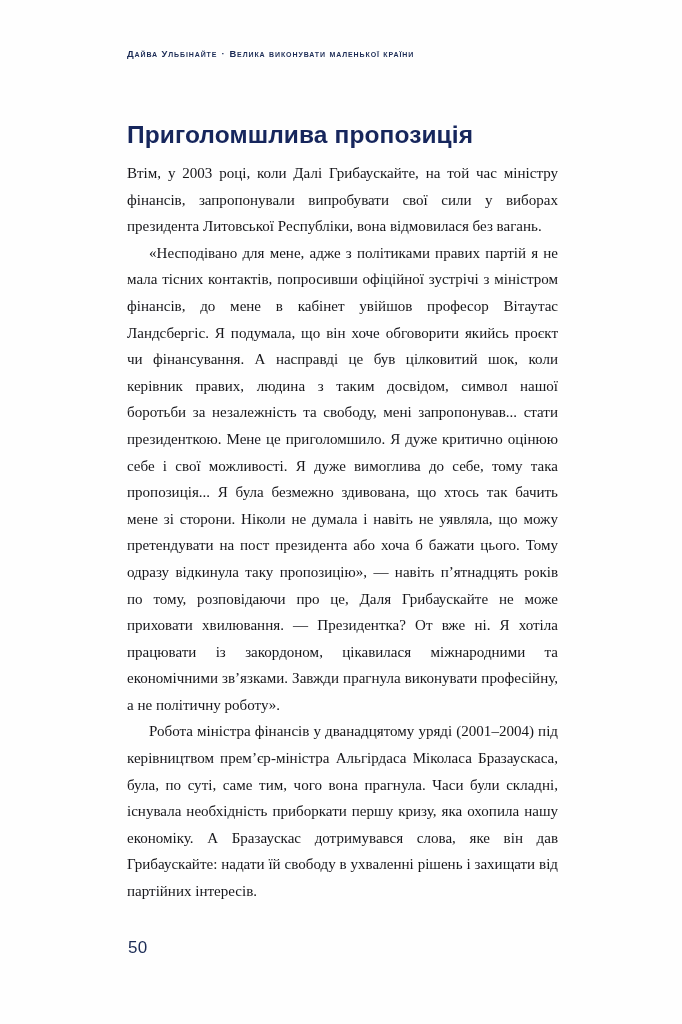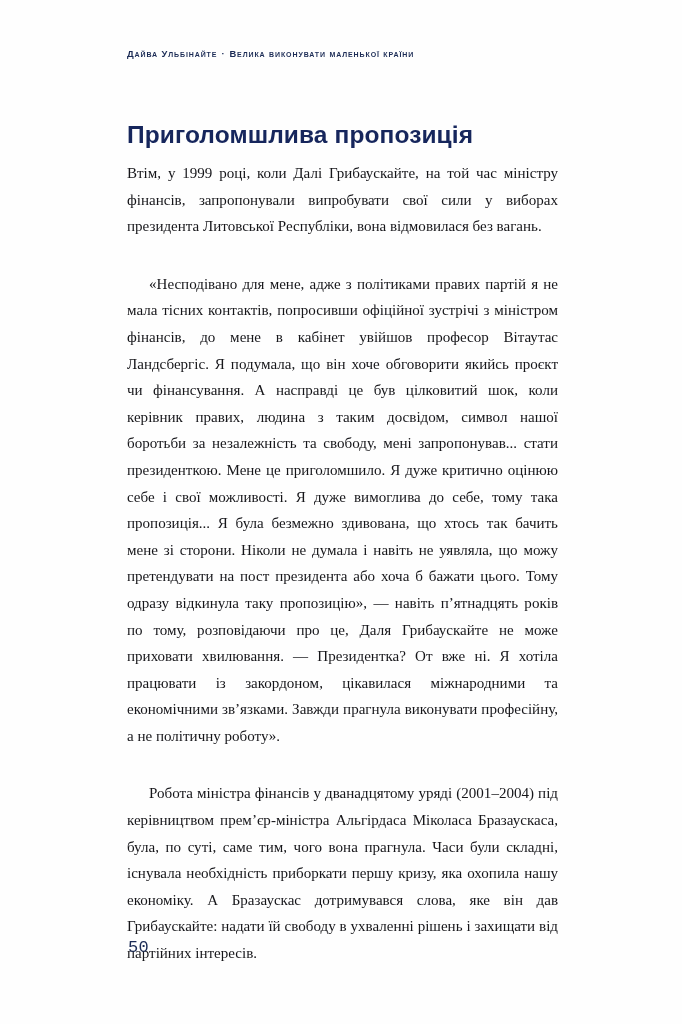--- a/index.html
+++ b/index.html
@@ -74,47 +74,46 @@
     text-justify: inter-word;
     -webkit-hyphens: none;
     hyphens: none;
   }
   .body-block p {
     margin: 0;
     text-indent: 0;
   }
   .body-block p.indent {
     text-indent: 22px;
-    margin-top: 31px;
   }
 
   
   .folio {
     position: absolute;
     left: 128px;
     top: 938px;
-    font-family: Liberation Mono, monospace;
+    font-family: Liberation Sans, sans-serif;
     font-size: 17px;
     font-weight: 400;
     color: #1b2b55;
     letter-spacing: 0.4px;
   }
 </style>
 </head>
 <body>
 
 <div class="page">
 
   <div class="running-header">
     <span class="rh-author">Дайва Ульбінайте</span><span class="rh-sep">·</span><span class="rh-title">Велика виконувати маленької країни</span>
   </div>
 
   <h1 class="chapter-title">Приголомшлива пропозиція</h1>
 
   <div class="body-block">
-    <p>Втім, у 1999 році, коли Далі Грибаускайте, на той час міністру фінансів, запропонували випробувати свої сили у виборах президента Литовської Республіки, вона відмовилася без вагань.</p>
+    <p>Втім, у 2003 році, коли Далі Грибаускайте, на той час міністру фінансів, запропонували випробувати свої сили у виборах президента Литовської Республіки, вона відмовилася без вагань.</p>
     <p class="indent">«Несподівано для мене, адже з політиками правих партій я не мала тісних контактів, попросивши офіційної зустрічі з міністром фінансів, до мене в кабінет увійшов професор Вітаутас Ландсбергіс. Я подумала, що він хоче обговорити якийсь проєкт чи фінансування. А насправді це був цілковитий шок, коли керівник правих, людина з таким досвідом, символ нашої боротьби за незалежність та свободу, мені запропонував... стати президенткою. Мене це приголомшило. Я дуже критично оцінюю себе і свої можливості. Я дуже вимоглива до себе, тому така пропозиція... Я була безмежно здивована, що хтось так бачить мене зі сторони. Ніколи не думала і навіть не уявляла, що можу претендувати на пост президента або хоча б бажати цього. Тому одразу відкинула таку пропозицію», — навіть п’ятнадцять років по тому, розповідаючи про це, Даля Грибаускайте не може приховати хвилювання. — Президентка? От вже ні. Я хотіла працювати із закордоном, цікавилася міжнародними та економічними зв’язками. Завжди прагнула виконувати професійну, а не політичну роботу».</p>
     <p class="indent">Робота міністра фінансів у дванадцятому уряді (2001–2004) під керівництвом прем’єр-міністра Альгірдаса Міколаса Бразаускаса, була, по суті, саме тим, чого вона прагнула. Часи були складні, існувала необхідність приборкати першу кризу, яка охопила нашу економіку. А Бразаускас дотримувався слова, яке він дав Грибаускайте: надати їй свободу в ухваленні рішень і захищати від партійних інтересів.</p>
   </div>
 
   <div class="folio">50</div>
 
 </div>
 
 </body></html>

